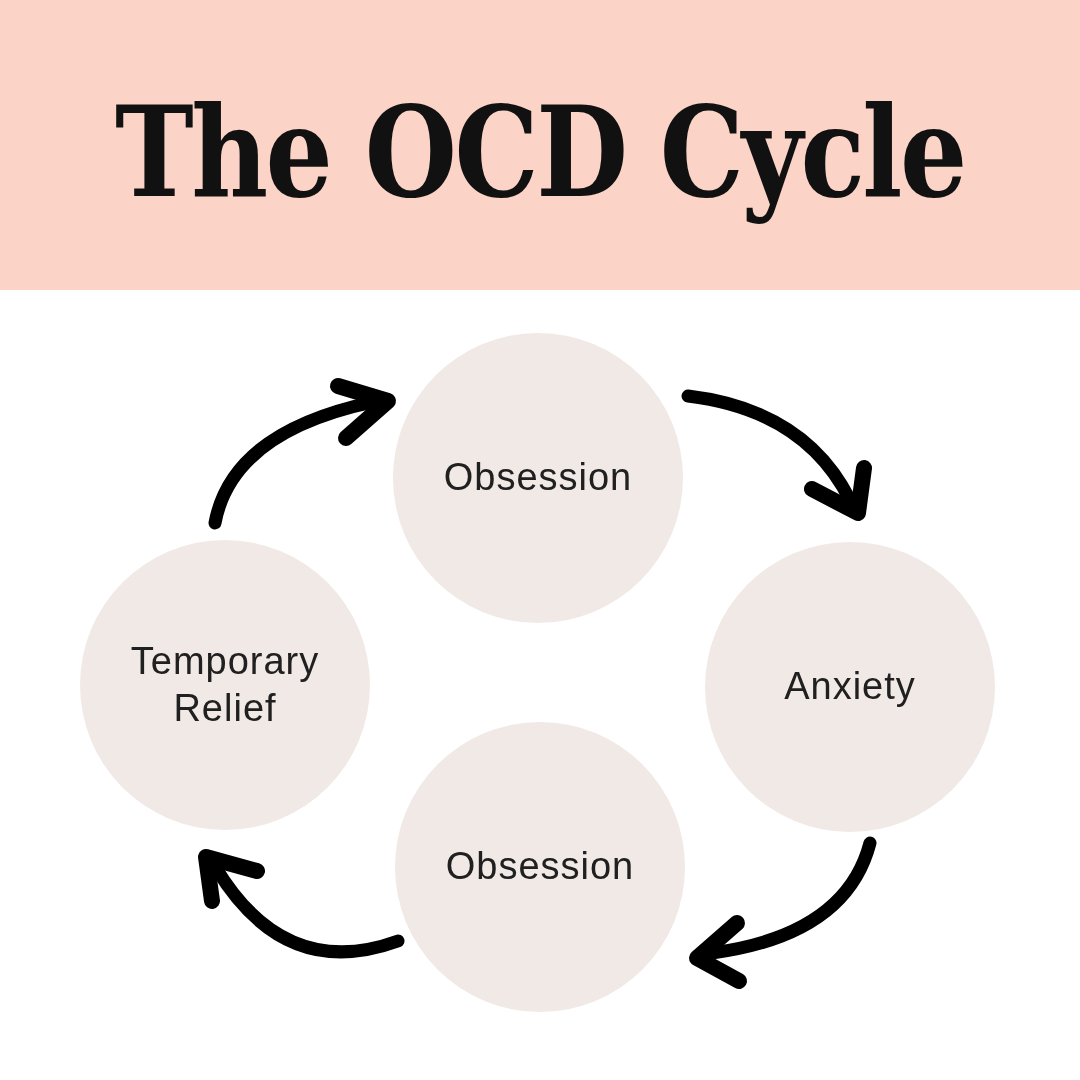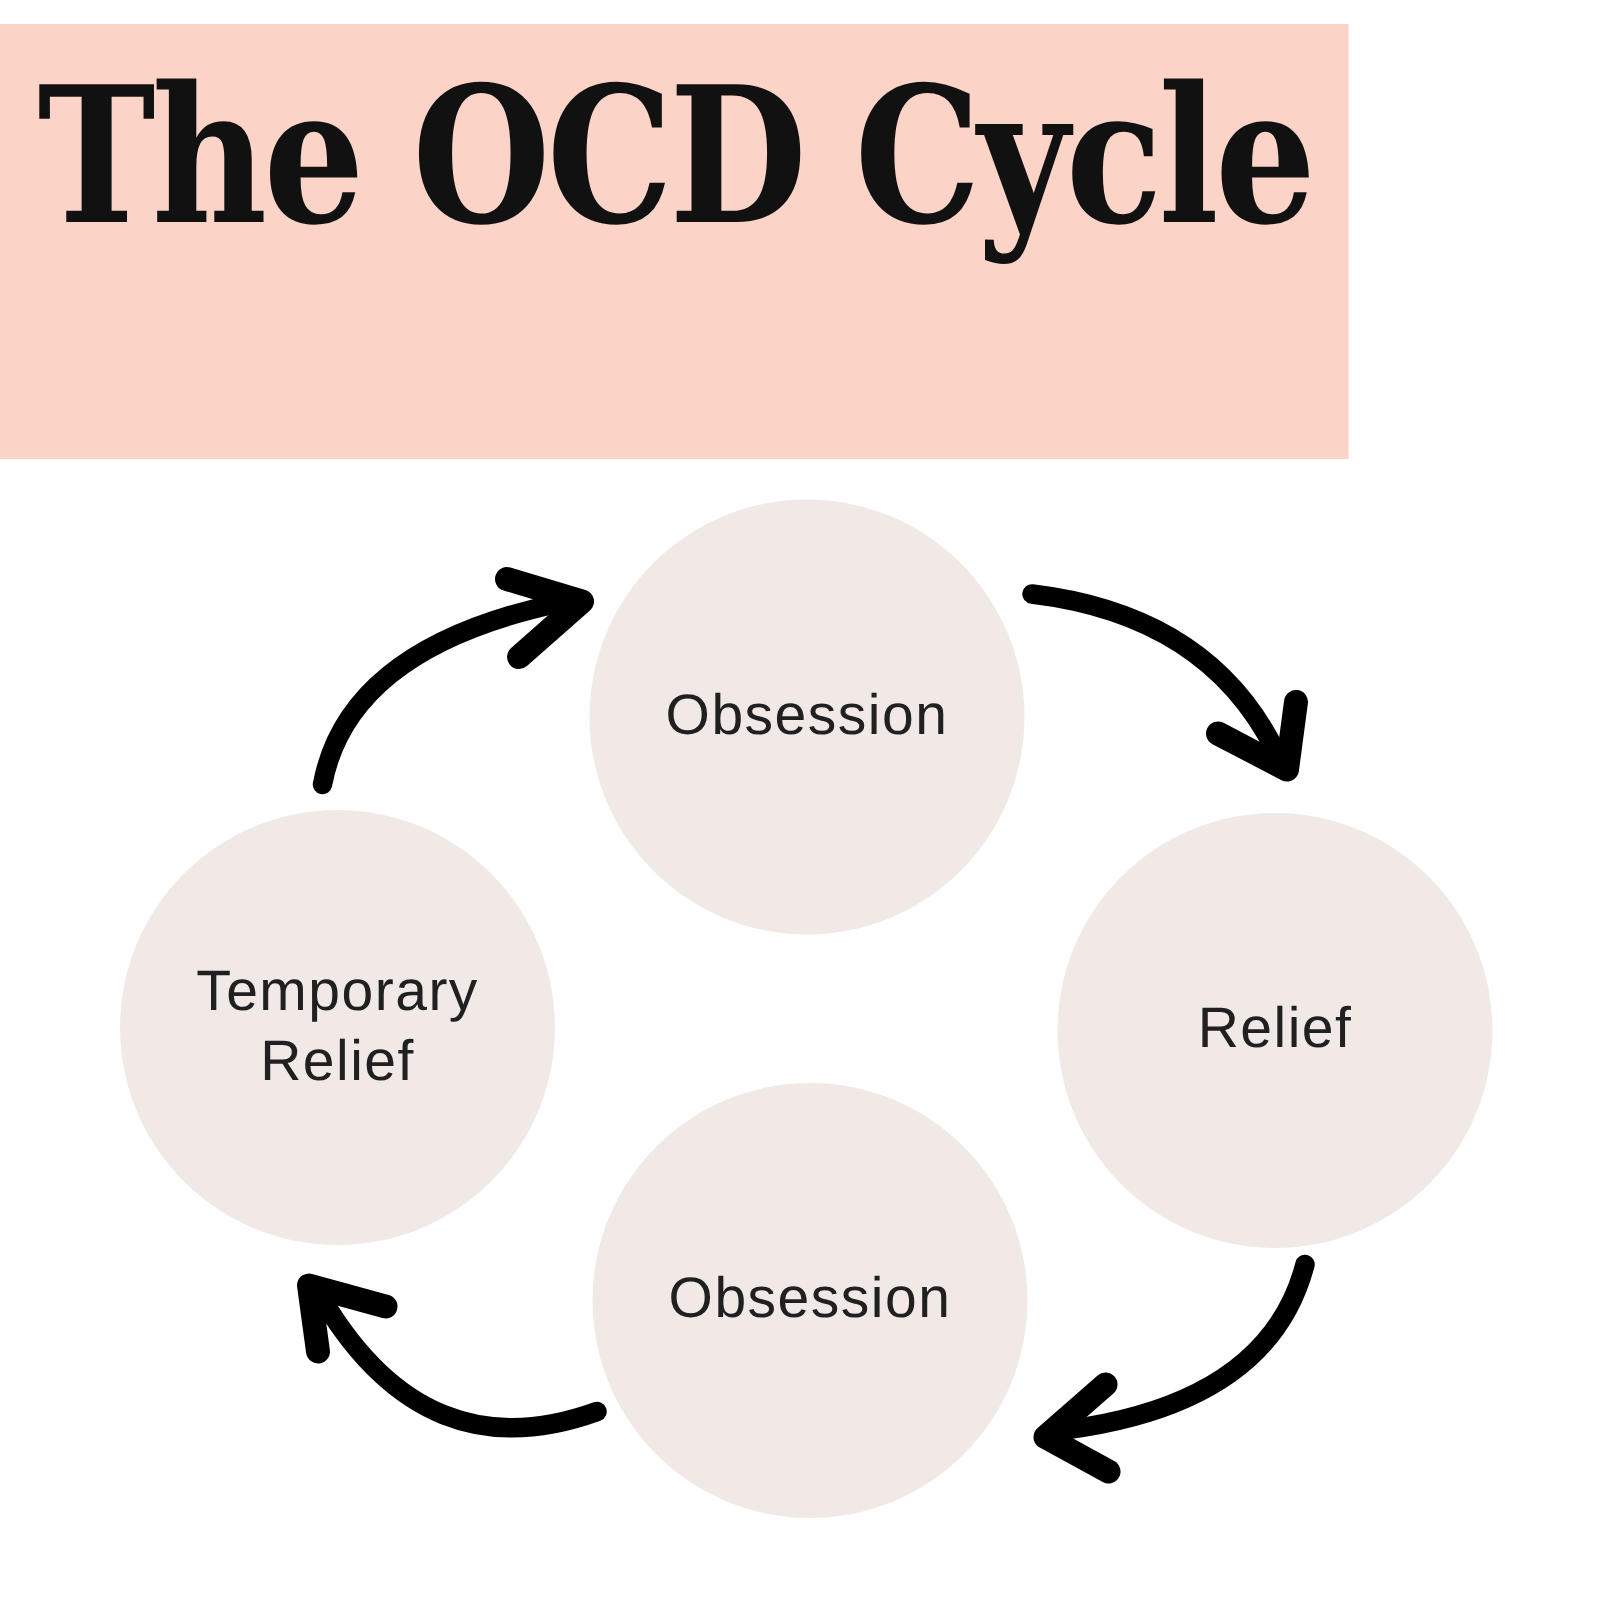--- a/index.html
+++ b/index.html
@@ -16,25 +16,25 @@
     position: relative;
     width: 1080px;
     height: 1080px;
     background: var(--page-bg);
     overflow: hidden;
     font-family: "Liberation Sans", sans-serif;
   }
   
   .band {
     position: absolute;
-    left: 0; top: 16px;
-    width: 899px; height: 290px;
+    left: 0; top: 0;
+    width: 1080px; height: 290px;
     background: var(--header-bg);
     display: flex;
-    align-items: flex-start;
+    align-items: center;
     justify-content: center;
     padding-top: 14px;
   }
   .band h1 {
     font-family: "DejaVu Serif", serif;
     font-weight: 700;
     font-size: 126px;
     letter-spacing: -3px;
     color: var(--title);
     white-space: nowrap;
@@ -120,21 +120,21 @@
           <path class="head" d="M 257 871 L 206 857 L 212 901"></path>
         </g>
       </svg>
     </div>
 
     <div class="node node-obsession">
       <span>Obsession</span>
     </div>
 
     <div class="node node-anxiety">
-      <span>Relief</span>
+      <span>Anxiety</span>
     </div>
 
     <div class="node node-compulsion">
       <span>Obsession</span>
     </div>
 
     <div class="node node-relief">
       <span>Temporary Relief</span>
     </div>
 

